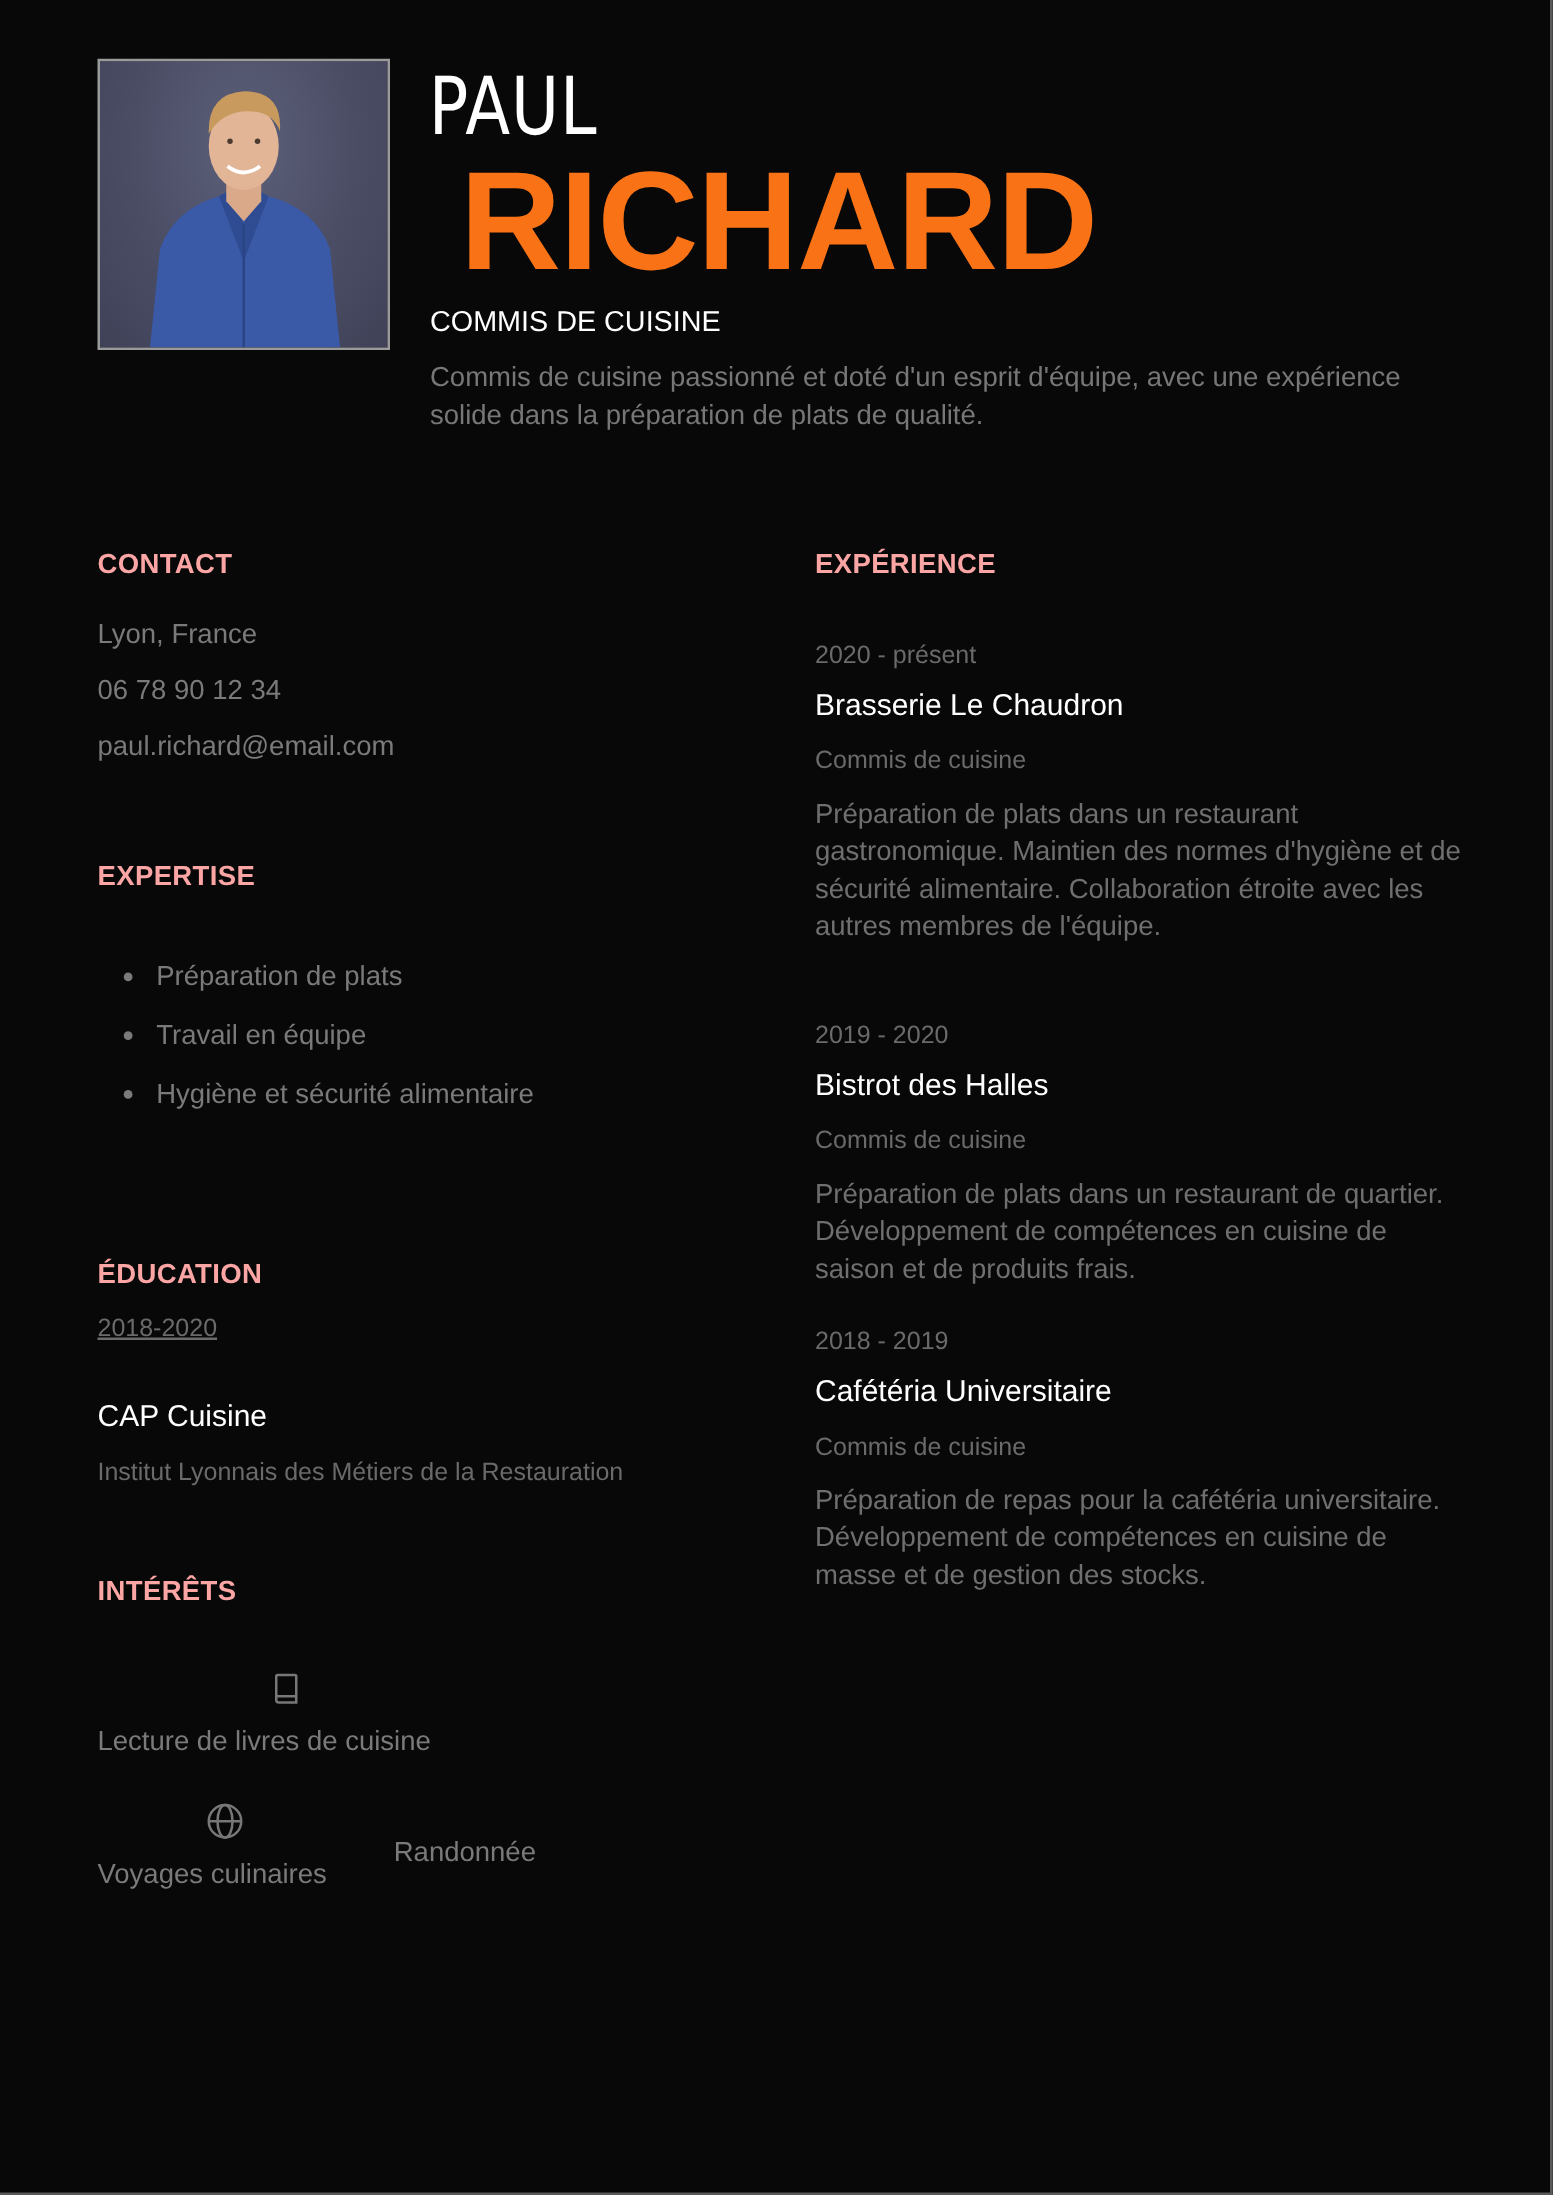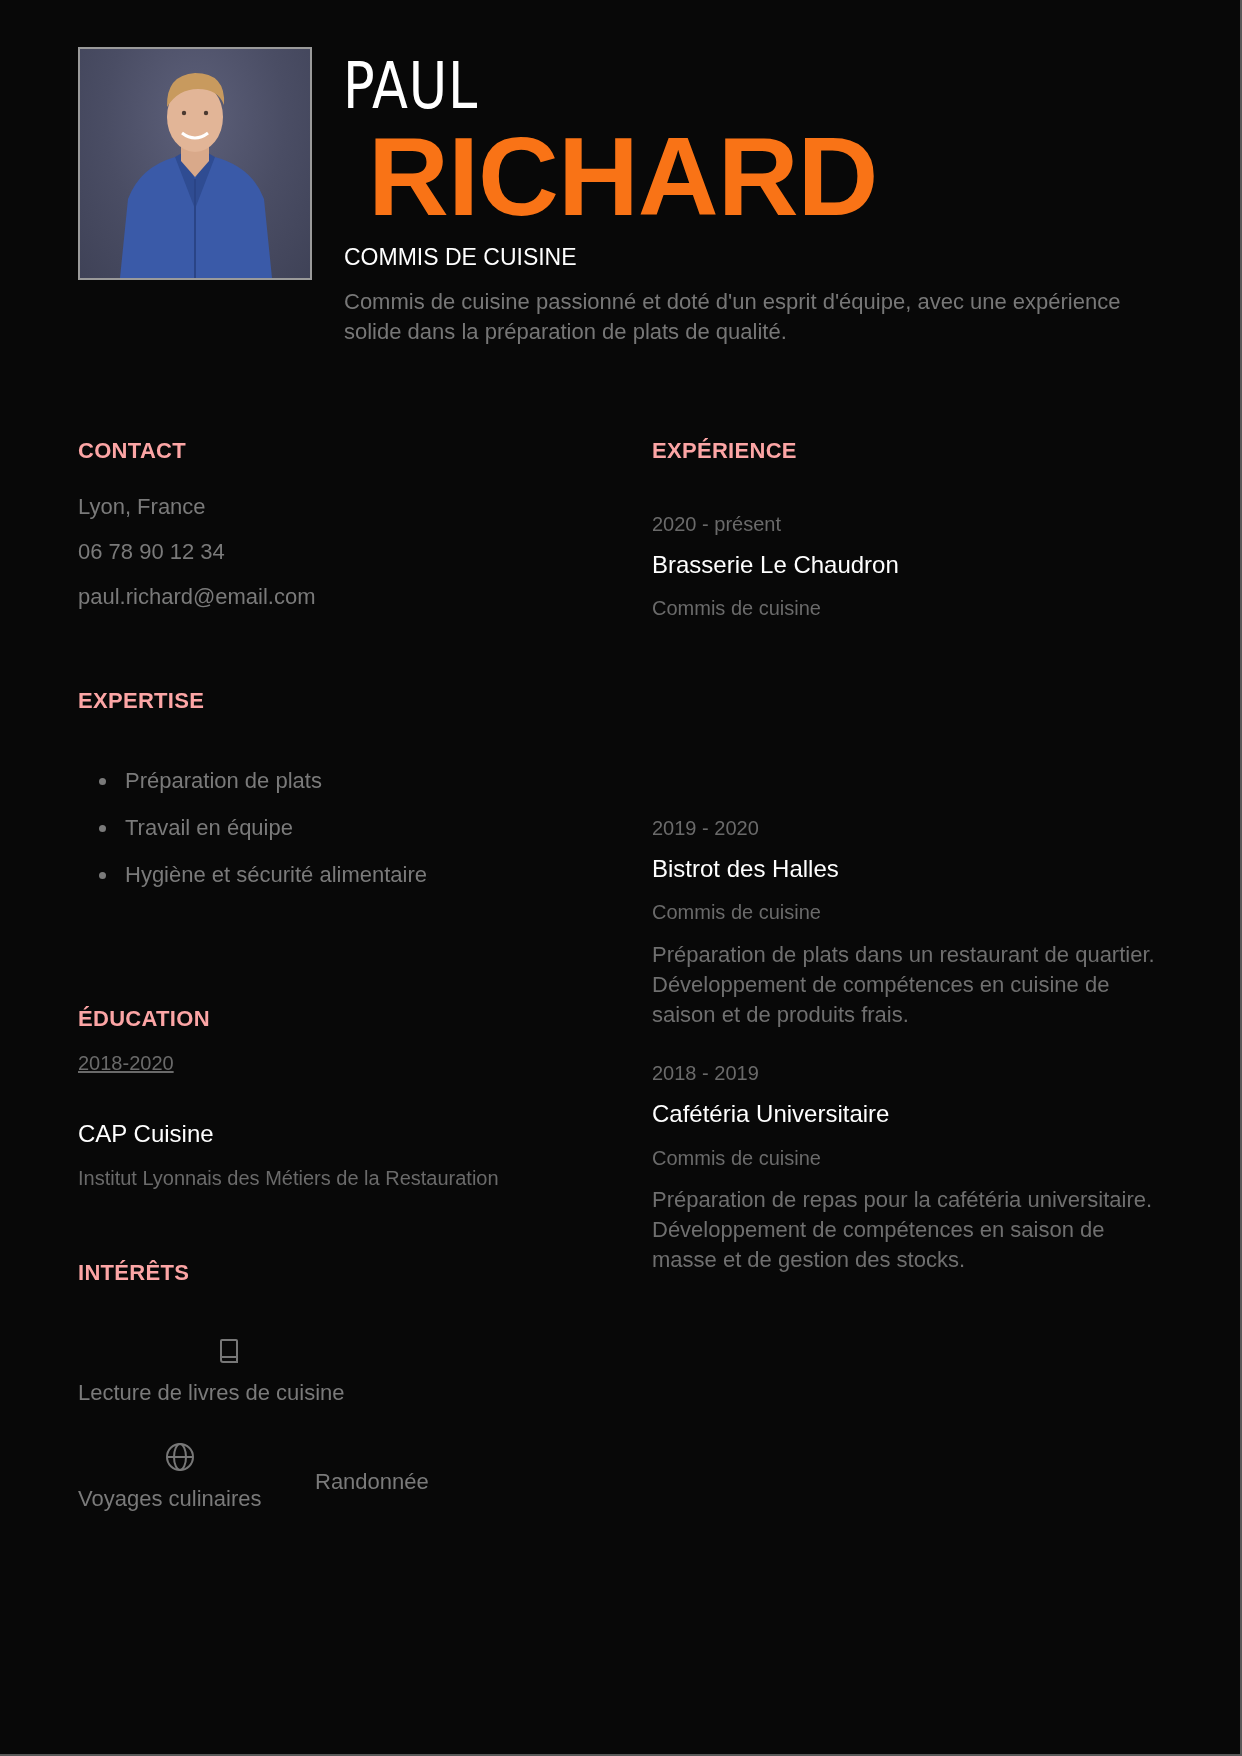--- a/index.html
+++ b/index.html
@@ -204,24 +204,25 @@
     </svg>
   </div>
   <div class="text" style="left:78px; top:1486px;">Voyages culinaires</div>
   <div class="text" style="left:315px; top:1469px;">Randonnée</div>
 
   <div class="section-title" style="left:652px; top:438px;">EXPÉRIENCE</div>
 
   <div class="date" style="left:652px; top:513px;">2020 - présent</div>
   <div class="strong" style="left:652px; top:551px;">Brasserie Le Chaudron</div>
   <div class="date" style="left:652px; top:597px;">Commis de cuisine</div>
+  <div class="desc" style="top:636px;">Préparation de plats dans un restaurant gastronomique. Maintien des normes d'hygiène et de sécurité alimentaire. Collaboration étroite avec les autres membres de l'équipe.</div>
 
   <div class="date" style="left:652px; top:817px;">2019 - 2020</div>
   <div class="strong" style="left:652px; top:855px;">Bistrot des Halles</div>
   <div class="date" style="left:652px; top:901px;">Commis de cuisine</div>
   <div class="desc" style="top:940px;">Préparation de plats dans un restaurant de quartier. Développement de compétences en cuisine de saison et de produits frais.</div>
 
   <div class="date" style="left:652px; top:1062px;">2018 - 2019</div>
   <div class="strong" style="left:652px; top:1100px;">Cafétéria Universitaire</div>
   <div class="date" style="left:652px; top:1147px;">Commis de cuisine</div>
-  <div class="desc" style="top:1185px;">Préparation de repas pour la cafétéria universitaire. Développement de compétences en saison de masse et de gestion des stocks.</div>
+  <div class="desc" style="top:1185px;">Préparation de repas pour la cafétéria universitaire. Développement de compétences en cuisine de masse et de gestion des stocks.</div>
 
 </div>
 
 </body></html>

